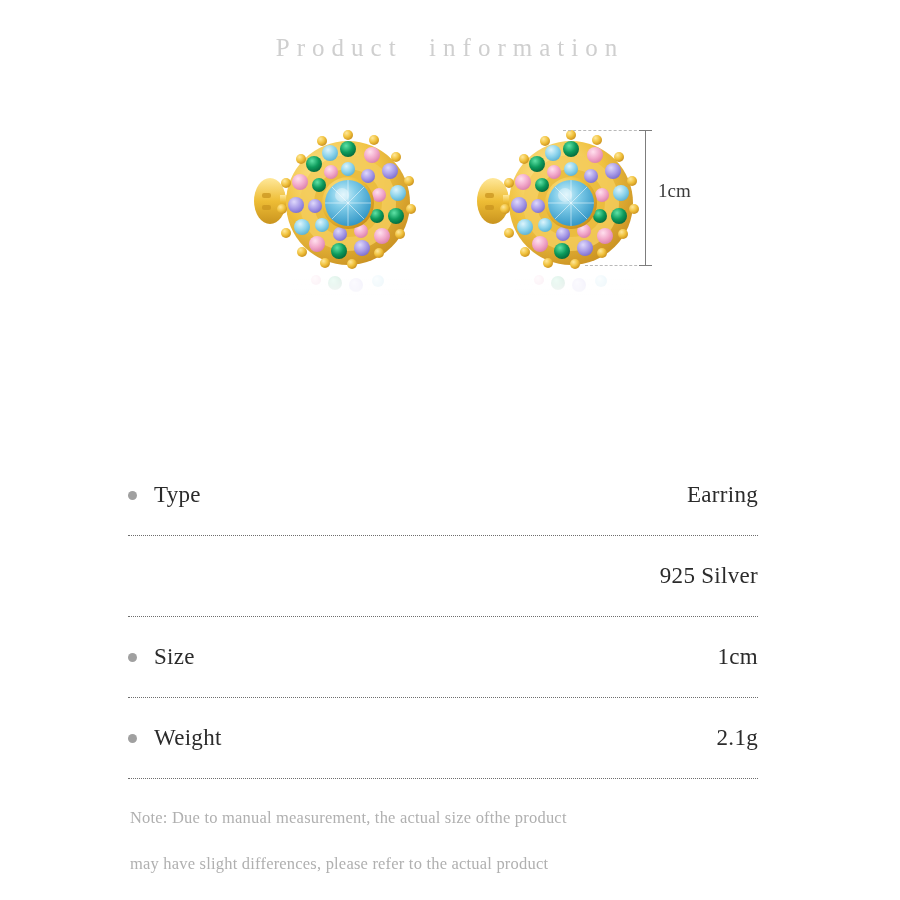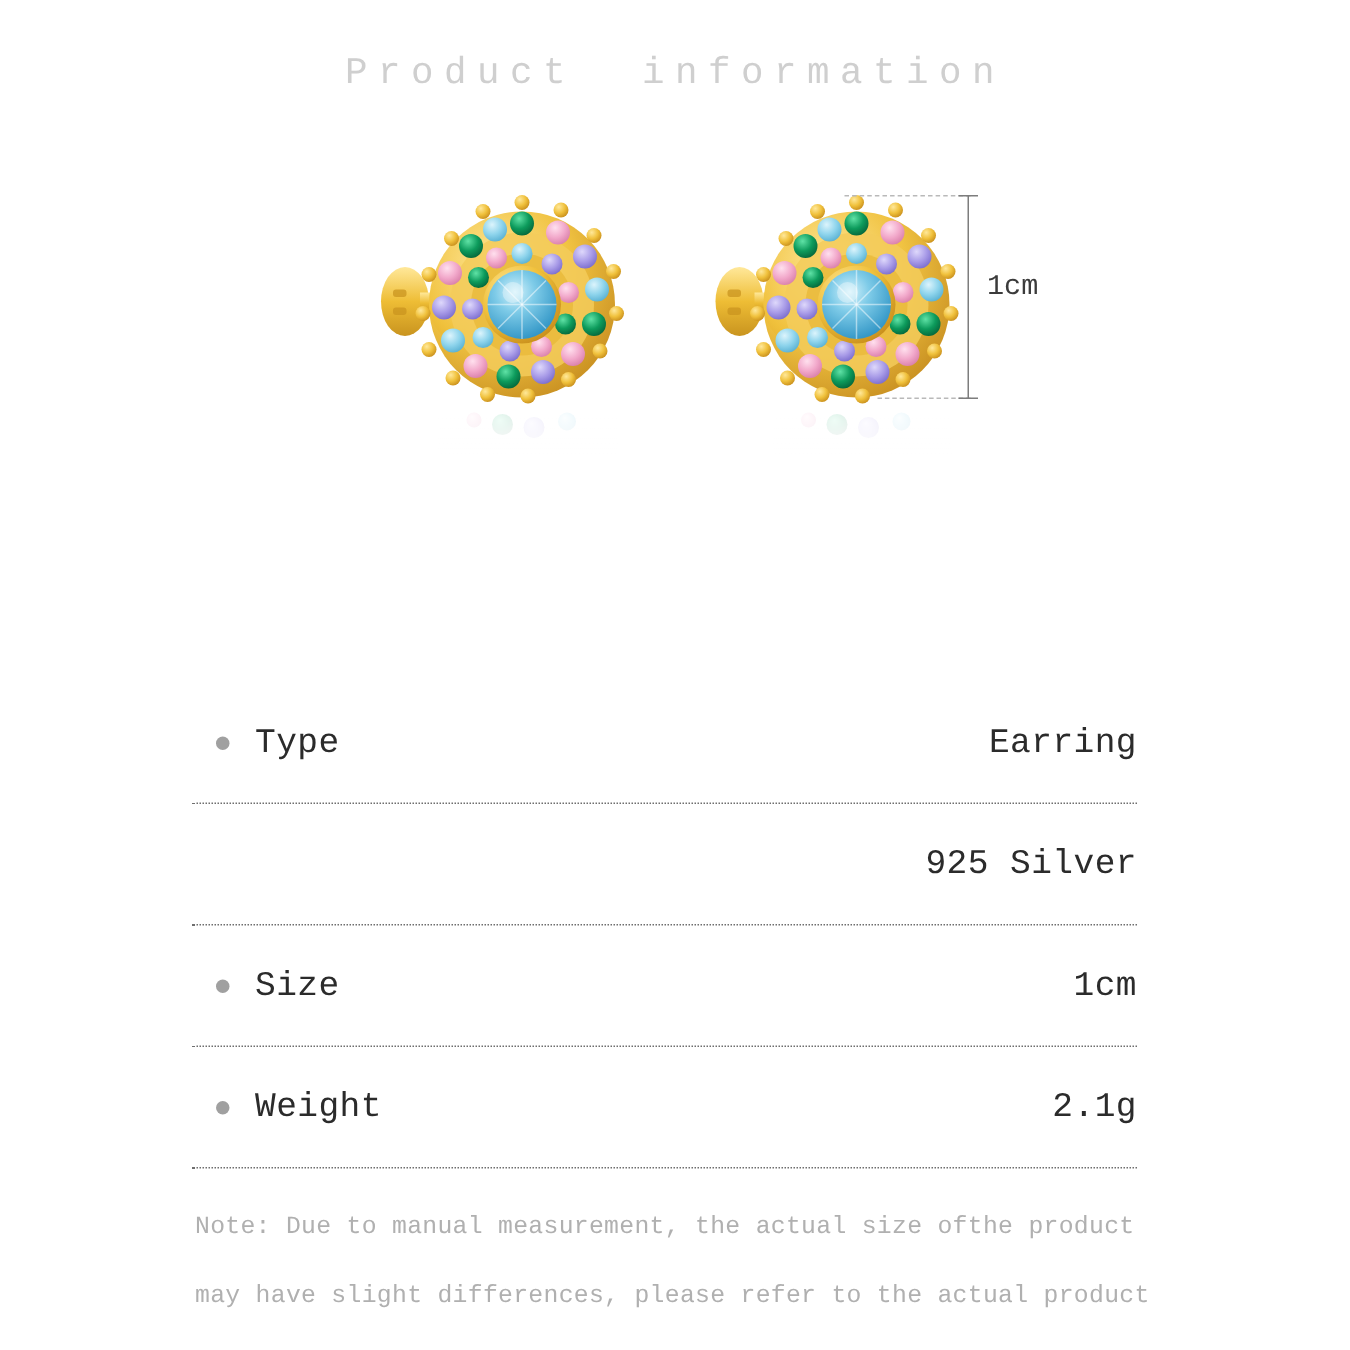--- a/index.html
+++ b/index.html
@@ -5,21 +5,21 @@
   html, body {
     margin: 0;
     padding: 0;
     background: #ffffff;
   }
   .page {
     position: relative;
     width: 884px;
     height: 900px;
     background: #ffffff;
-    font-family: Liberation Mono, monospace;
+    font-family: Liberation Serif, serif;
     overflow: hidden;
   }
 
   
   .title {
     position: absolute;
     top: 34px;
     left: 0;
     width: 900px;
     text-align: center;
@@ -90,21 +90,21 @@
     left: 128px;
     top: 455px;
     width: 630px;
   }
   .spec-row {
     position: relative;
     height: 80px;
   }
   .spec-left {
     position: absolute;
-    left: 16px;
+    left: 0;
     top: 50%;
     transform: translateY(-50%);
     display: flex;
     align-items: center;
   }
   .bullet {
     width: 9px;
     height: 9px;
     border-radius: 50%;
     background: #a0a0a0;

